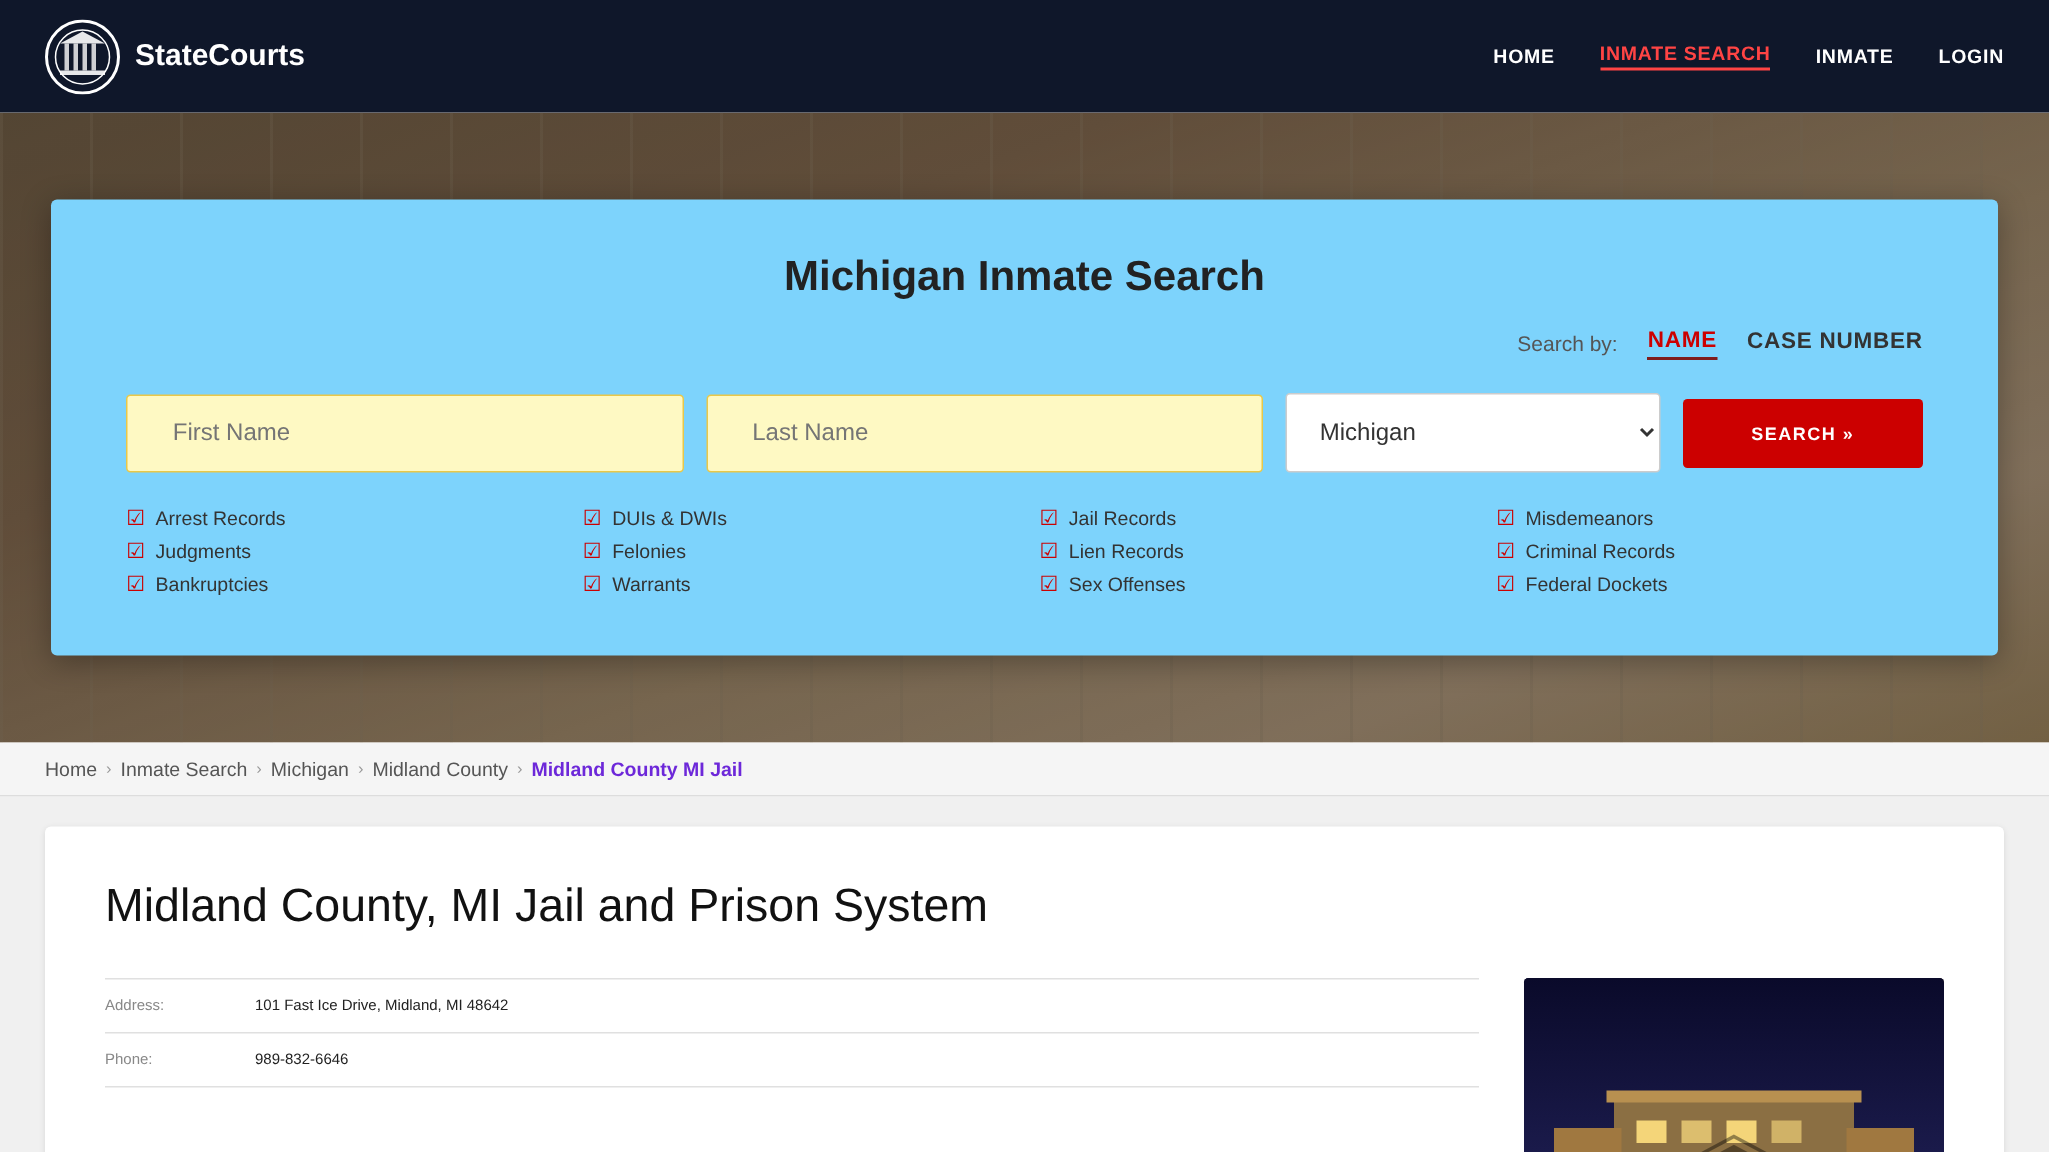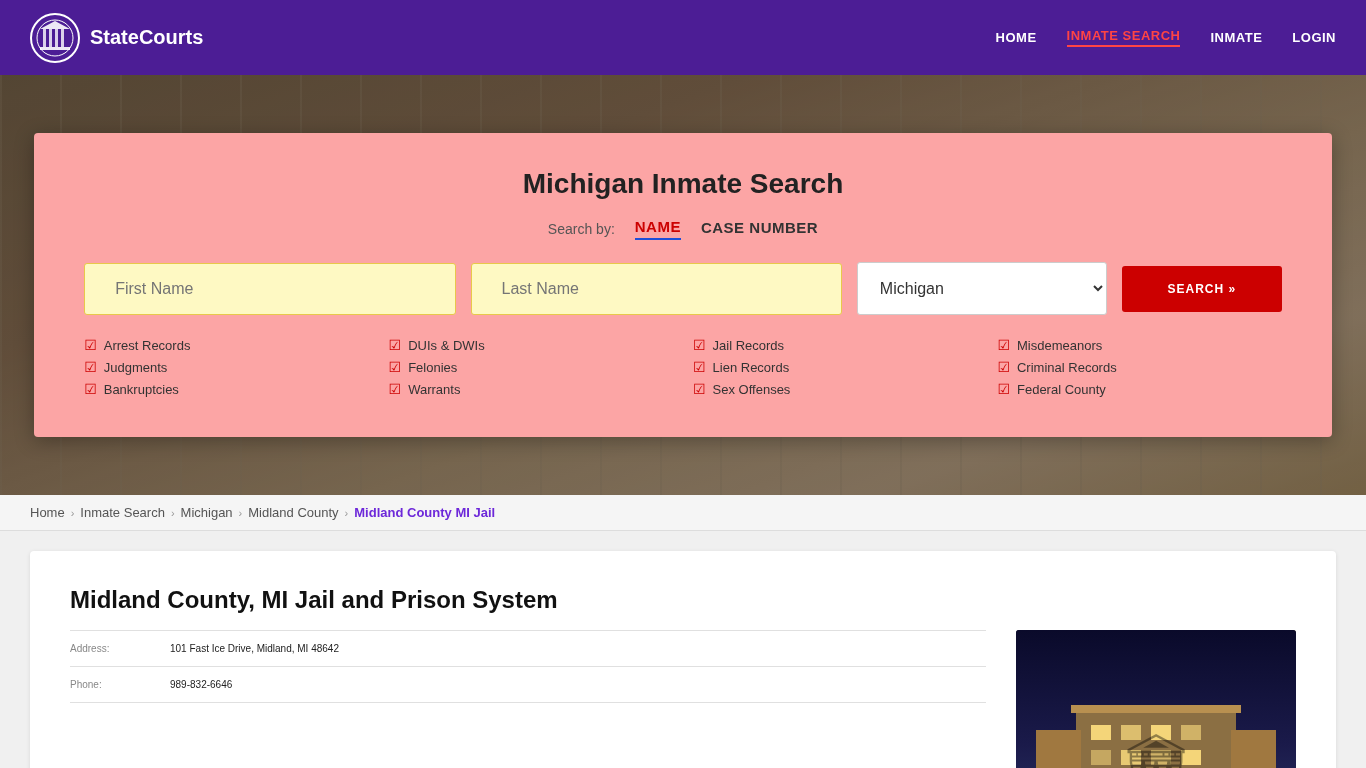--- a/index.html
+++ b/index.html
@@ -3,21 +3,21 @@
   <meta charset="utf-8">
   <style>
     * { margin: 0; padding: 0; box-sizing: border-box; }
     body { font-family: Arial, sans-serif; font-size: 14px; background: #f0f0f0; min-height: 768px; width: 1366px; overflow-x: hidden; }
 
     
     .header {
       position: relative;
       width: 100%;
       height: 75px;
-      background: #4c1d95;
+      background: #0f172a;
       display: flex;
       align-items: center;
       justify-content: space-between;
       padding: 0 30px;
       z-index: 10;
     }
     .logo-area {
       display: flex;
       align-items: center;
       gap: 10px;
@@ -83,56 +83,56 @@
       font-weight: 900;
       color: rgba(255,255,255,0.07);
       letter-spacing: 20px;
       white-space: nowrap;
     }
 
     
     .search-modal {
       position: relative;
       z-index: 5;
-      background: #fca5a5;
+      background: #7dd3fc;
       border-radius: 4px;
       padding: 35px 50px 40px;
       width: 1326px;
       max-width: 95%;
       box-shadow: 0 4px 20px rgba(0,0,0,0.3);
     }
     .modal-title {
       text-align: center;
       font-size: 28px;
       font-weight: bold;
       color: #222;
       margin-bottom: 18px;
     }
     .search-by-row {
       display: flex;
       align-items: center;
-      justify-content: center;
+      justify-content: flex-end;
       gap: 20px;
       margin-bottom: 22px;
     }
     .search-by-label {
       color: #555;
       font-size: 14px;
     }
     .search-tab {
       font-size: 15px;
       font-weight: 600;
       letter-spacing: 0.5px;
       cursor: pointer;
       padding-bottom: 3px;
       color: #333;
     }
     .search-tab.active {
       color: #cc0000;
-      border-bottom: 2px solid #1d4ed8;
+      border-bottom: 2px solid #7f1d1d;
     }
     .search-inputs-row {
       display: flex;
       gap: 15px;
       margin-bottom: 22px;
       align-items: center;
     }
     .search-input {
       flex: 1;
       padding: 16px 30px;
@@ -215,24 +215,24 @@
       background: #f0f0f0;
       padding: 20px 30px;
     }
     .content-card {
       background: white;
       border-radius: 4px;
       padding: 35px 40px;
       box-shadow: 0 1px 4px rgba(0,0,0,0.1);
     }
     .content-title {
-      font-size: 24px;
-      font-weight: bold;
+      font-size: 31px;
+      font-weight: normal;
       color: #111;
-      margin-bottom: 16px;
+      margin-bottom: 30px;
     }
     .info-layout {
       display: flex;
       gap: 30px;
     }
     .info-table {
       flex: 1;
       border-top: 1px solid #e0e0e0;
     }
     .info-row {
@@ -371,21 +371,21 @@
       <div class="checkbox-item">
         <span class="check-icon">☑</span>
         <span>Warrants</span>
       </div>
       <div class="checkbox-item">
         <span class="check-icon">☑</span>
         <span>Sex Offenses</span>
       </div>
       <div class="checkbox-item">
         <span class="check-icon">☑</span>
-        <span>Federal County</span>
+        <span>Federal Dockets</span>
       </div>
     </div>
   </div>
 </div>
 
 <div class="breadcrumb-bar">
   <a class="breadcrumb-link">Home</a>
   <span class="breadcrumb-separator">›</span>
   <a class="breadcrumb-link">Inmate Search</a>
   <span class="breadcrumb-separator">›</span>

